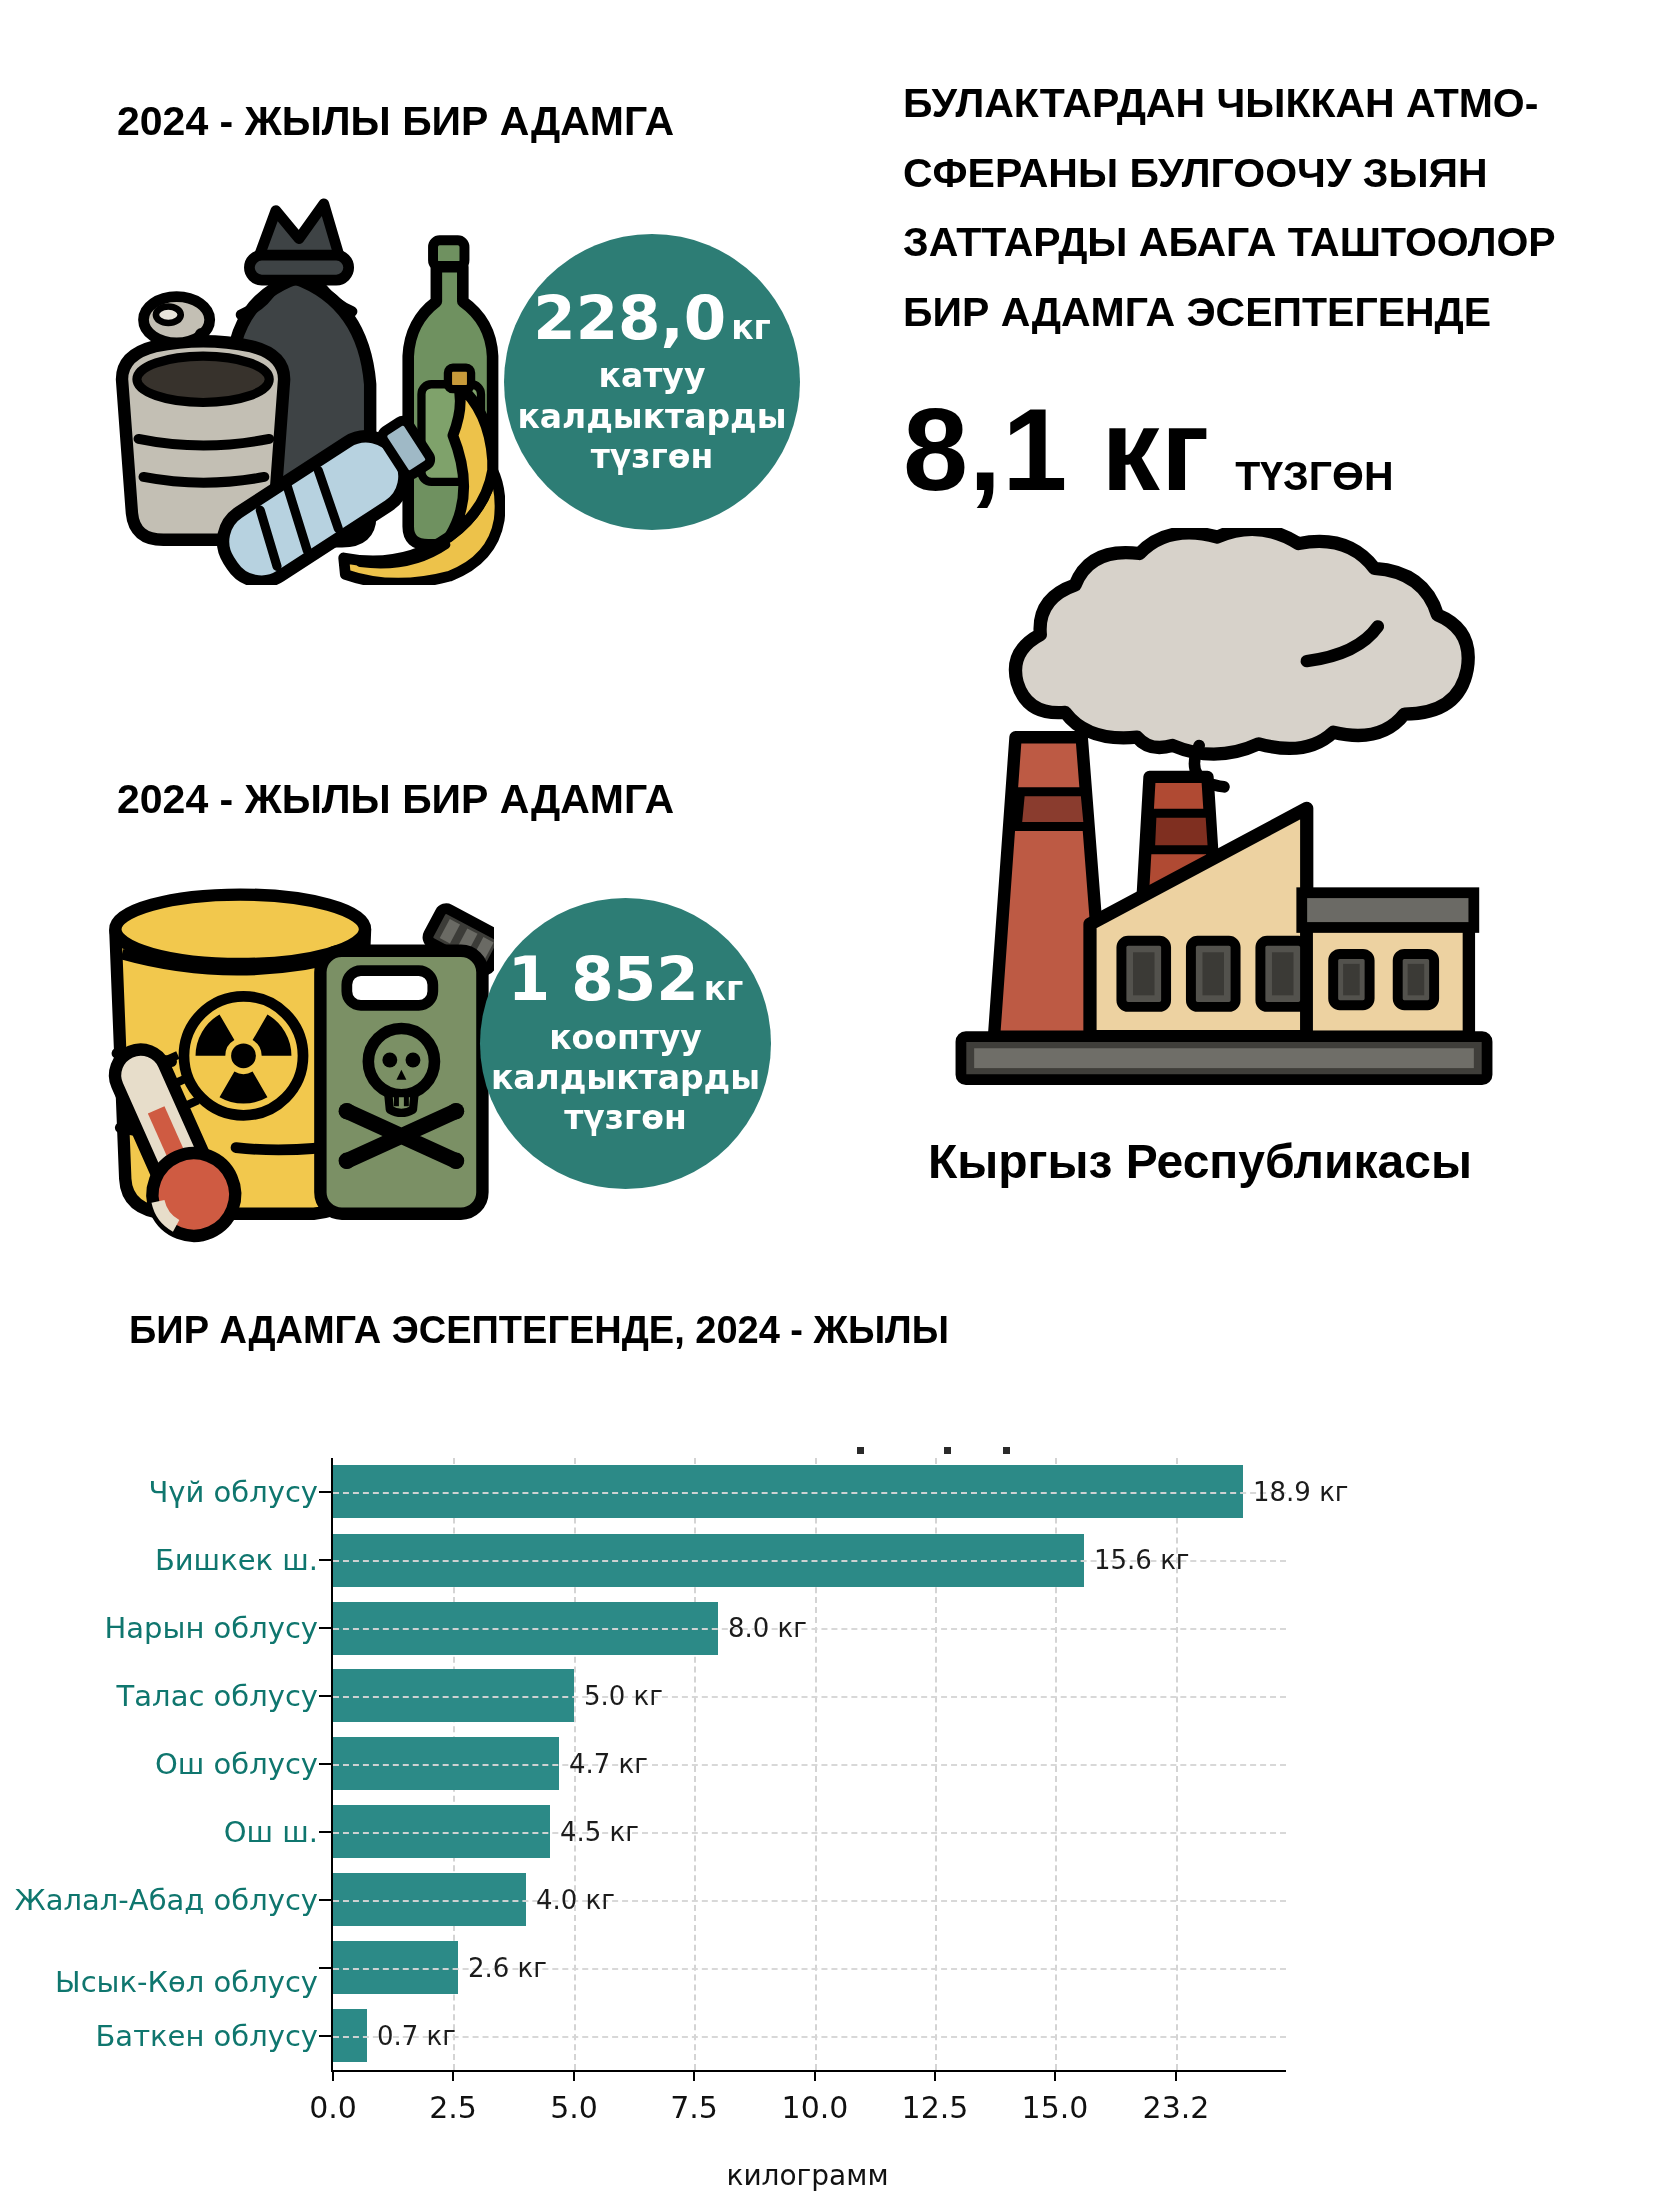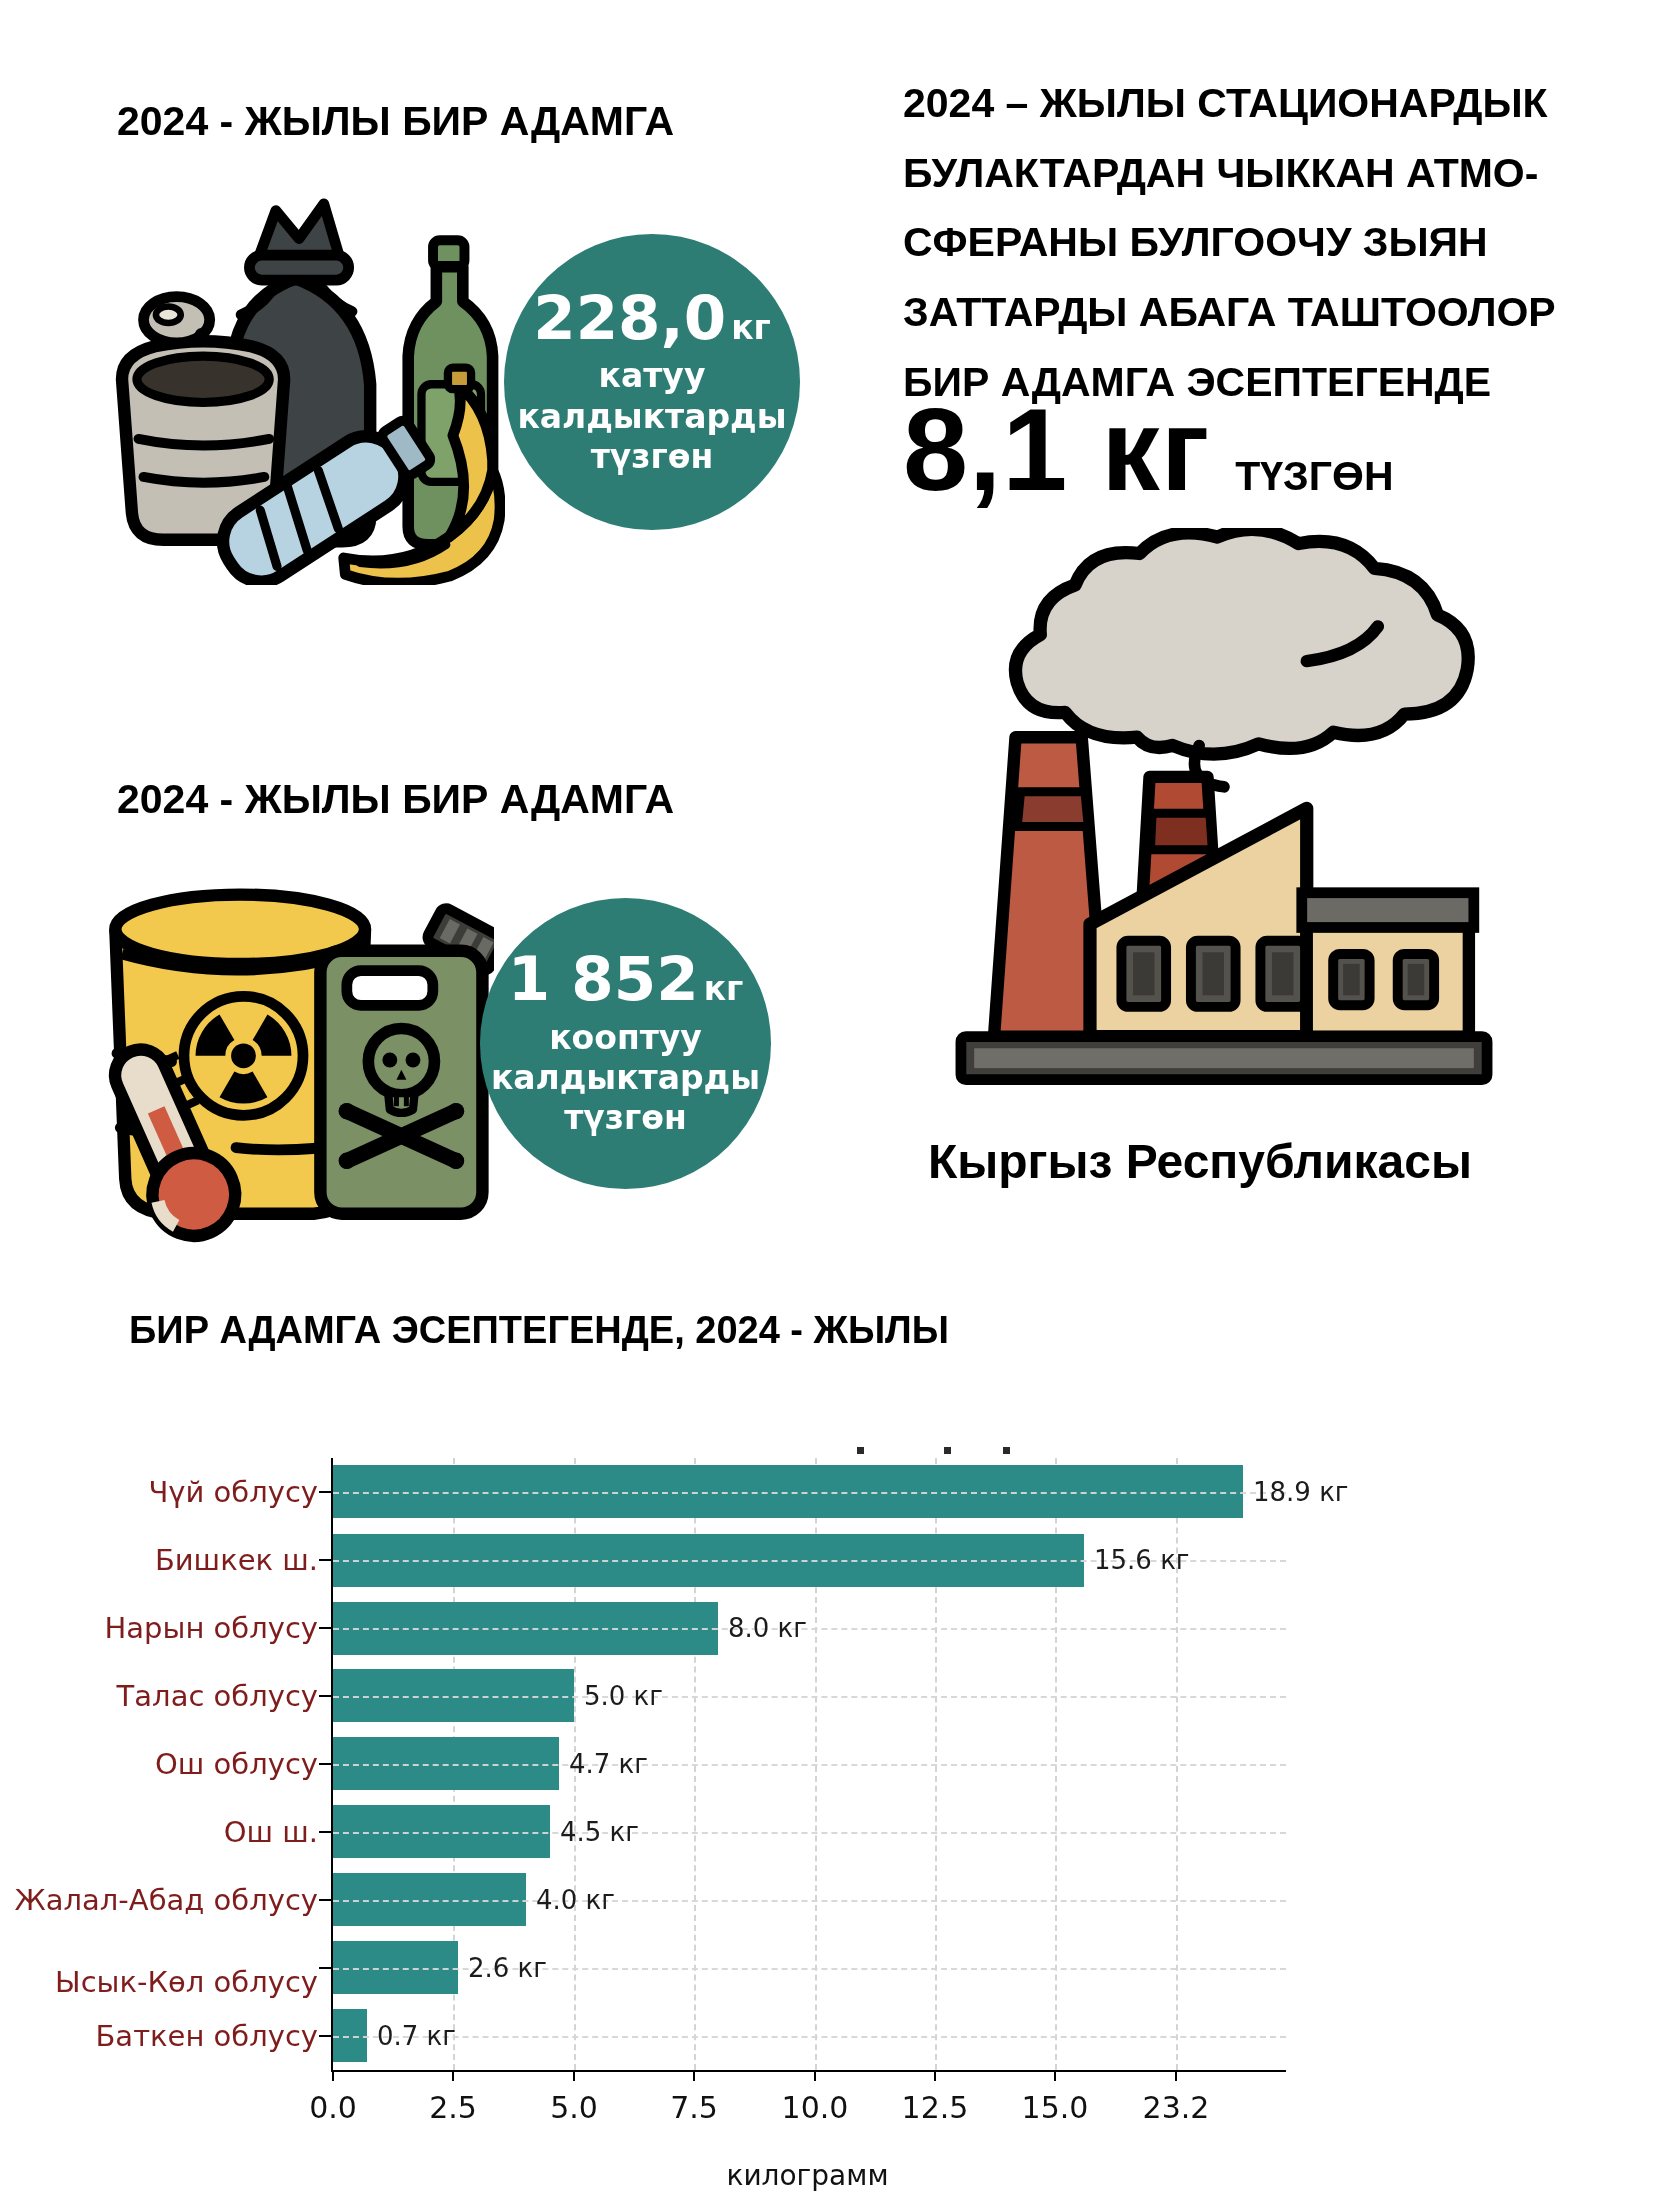--- a/index.html
+++ b/index.html
@@ -46,21 +46,21 @@
            font-family:"DejaVu Sans", sans-serif; }
   #plot { position:absolute; left:331px; top:6.6px; width:953px; height:612px;
           border-left:2.5px solid #000; border-bottom:2.5px solid #000; }
   .vgrid { position:absolute; top:0; bottom:0; width:0; border-left:2.5px dashed #d4d4d4; z-index:1; }
   .hgrid { position:absolute; left:0; width:100%; height:0;
            border-top:2.5px dashed rgba(214,214,214,0.95); z-index:3; }
   .bar  { position:absolute; left:0; height:53px; z-index:2; }
   .val  { position:absolute; transform:translateY(-50%); font-size:26px; color:#1c1c1c;
           white-space:nowrap; z-index:4; }
   .cat  { position:absolute; right:calc(100% + 15px); transform:translateY(-50%);
-          font-size:29px; color:#7f1d1d; white-space:nowrap; }
+          font-size:29px; color:#0f766e; white-space:nowrap; }
   .ytick { position:absolute; left:-14px; width:11.6px; height:0; border-top:2.5px solid #000;
            transform:translateY(-50%); }
   .xtick { position:absolute; top:100%; width:0; height:11.6px; border-left:2.5px solid #000;
            transform:translateX(-50%); }
   .xticklabel { position:absolute; top:calc(100% + 20px); transform:translateX(-50%);
                 font-size:30px; color:#111; }
   #xlabel { position:absolute; left:331px; top:708px; width:953px; text-align:center;
             font-size:28px; color:#111; }
 </style>
 </head>
@@ -106,21 +106,20 @@
       <span class="badge-unit">кг</span>
     </div>
     <div class="badge-caption">
       <div>катуу</div>
       <div>калдыктарды</div>
       <div>түзгөн</div>
     </div>
   </div>
 
   <div id="air-heading">
-    <div>2024 – ЖЫЛЫ СТАЦИОНАРДЫК</div>
     <div>БУЛАКТАРДАН ЧЫККАН АТМО-</div>
     <div>СФЕРАНЫ БУЛГООЧУ ЗЫЯН</div>
     <div>ЗАТТАРДЫ АБАГА ТАШТООЛОР</div>
     <div>БИР АДАМГА ЭСЕПТЕГЕНДЕ</div>
   </div>
 
   <div id="air-stat">
     <span class="big">8,1 кг</span>
     <span class="suffix">ТҮЗГӨН</span>
   </div>

